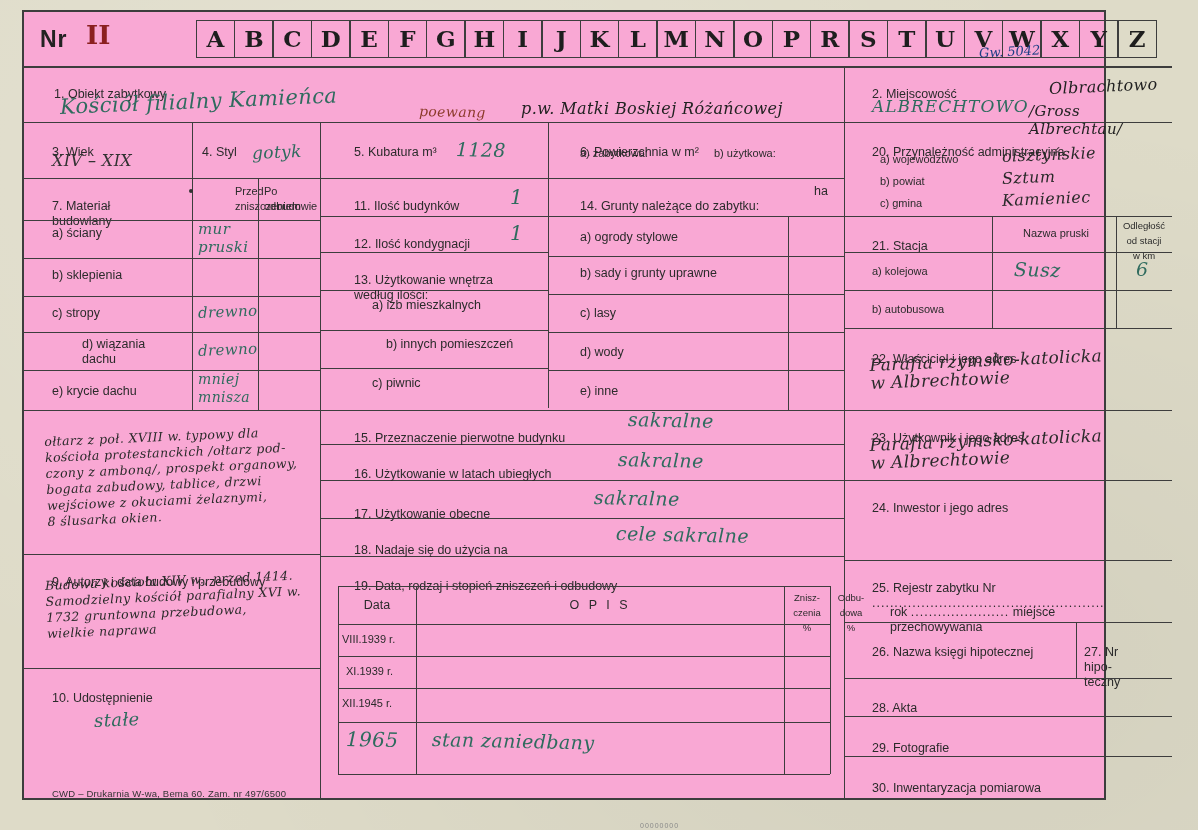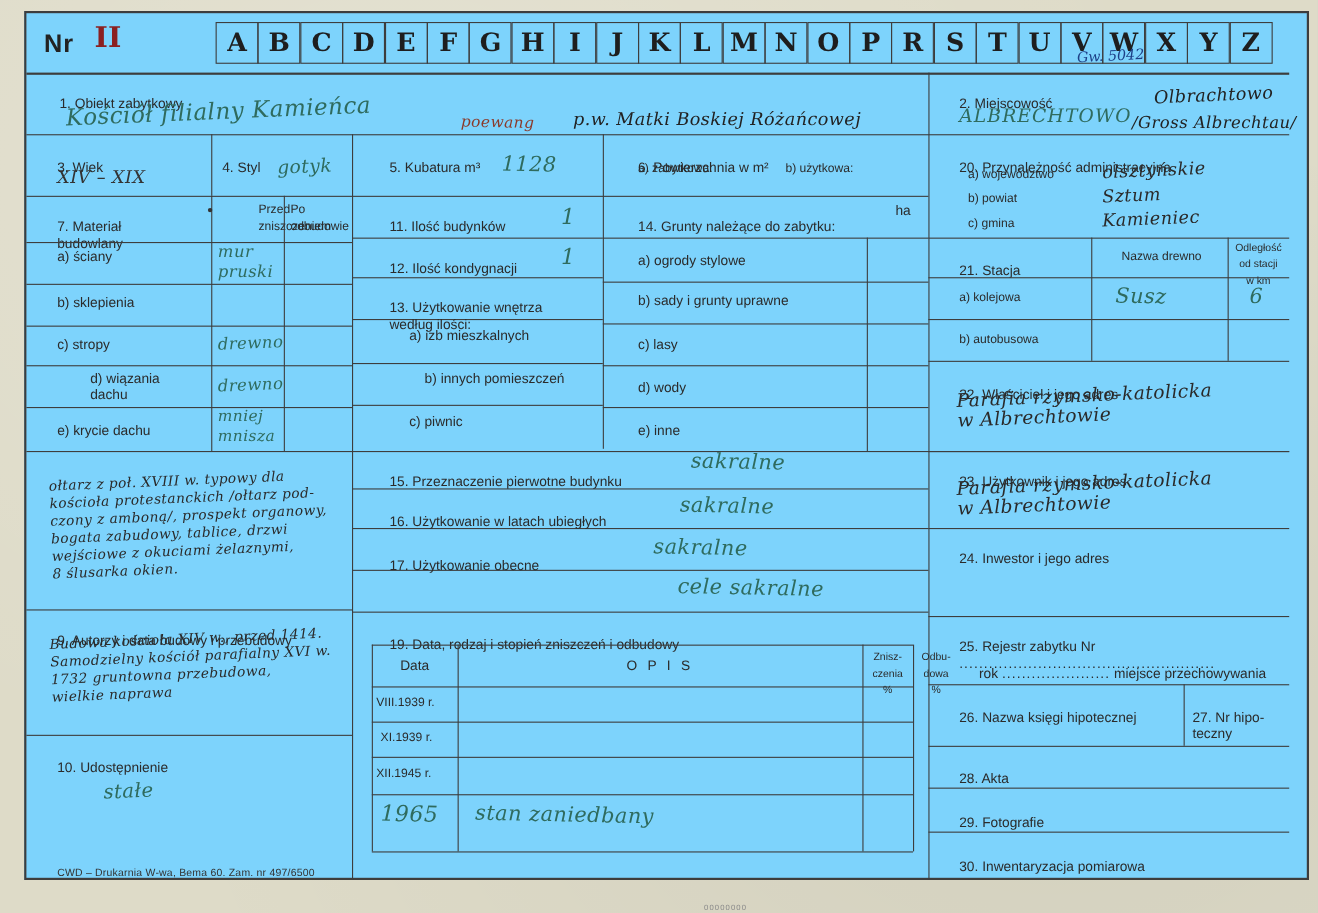--- a/index.html
+++ b/index.html
@@ -15,23 +15,23 @@
     background:#dedbc8;
   }
   
   #sheet:before{
     content:"";position:absolute;inset:0;
     background:radial-gradient(ellipse at 30% 20%, rgba(255,255,255,.18), rgba(0,0,0,0) 60%),
                radial-gradient(ellipse at 80% 80%, rgba(0,0,0,.05), rgba(0,0,0,0) 60%);
     pointer-events:none;
   }
   .card{
-    position:absolute;left:22px;top:10px;width:1168px;height:790px;
+    position:absolute;left:22px;top:10px;width:1084px;height:790px;
     border:2px solid #3d3d3d;
-    background:#7dd3fc;
+    background:#f9a8d4;
     box-sizing:border-box;
   }
   .ln{position:absolute;background:#3d3d3d;}
   .hl{height:1px;}
   .vl{width:1px;}
   .hl2{height:2px;}
 
   .lbl{
     position:absolute;
     font-size:12.5px;
@@ -258,21 +258,21 @@
     <div class="lbl" style="left:790px;top:172px;">ha</div>
     <div class="lbl" style="left:556px;top:218px;">a) ogrody stylowe</div>
     <div class="lbl" style="left:556px;top:254px;">b) sady i grunty uprawne</div>
     <div class="lbl" style="left:556px;top:294px;">c) lasy</div>
     <div class="lbl" style="left:556px;top:333px;">d) wody</div>
     <div class="lbl" style="left:556px;top:372px;">e) inne</div>
 
     <div class="lbl" style="left:848px;top:212px;">
       <span>21.</span> <span>Stacja</span>
     </div>
-    <div class="lbl sm center" style="left:972px;top:214px;width:120px;">Nazwa drewno</div>
+    <div class="lbl sm center" style="left:972px;top:214px;width:120px;">Nazwa pruski</div>
     <div class="lbl xs center" style="left:1094px;top:206px;width:52px;">Odległość
 od stacji
 w km</div>
     <div class="ln hl" style="left:820px;top:240px;width:328px;"></div>
     <div class="ln vl" style="left:968px;top:204px;height:112px;"></div>
     <div class="ln vl" style="left:1092px;top:204px;height:112px;"></div>
     <div class="ln hl" style="left:820px;top:278px;width:328px;"></div>
     <div class="ln hl" style="left:820px;top:316px;width:328px;"></div>
 
     <div class="lbl sm" style="left:848px;top:252px;">a) kolejowa</div>
@@ -323,20 +323,23 @@
     <div class="lbl" style="left:330px;top:440px;">
       <span>16.</span> <span>Użytkowanie w latach ubiegłych</span>
     </div>
     <div class="hw g r2" style="left:594px;top:438px;font-size:19px;">sakralne</div>
 
     <div class="lbl" style="left:330px;top:480px;">
       <span>17.</span> <span>Użytkowanie obecne</span>
     </div>
     <div class="hw g r2" style="left:570px;top:476px;font-size:19px;">sakralne</div>
 
+    <div class="lbl" style="left:330px;top:516px;">
+      <span>18.</span> <span>Nadaje się do użycia na</span>
+    </div>
     <div class="hw g r2" style="left:592px;top:512px;font-size:19px;">cele sakralne</div>
 
     <div class="lbl" style="left:330px;top:552px;">
       <span>19.</span> <span>Data, rodzaj i stopień zniszczeń i odbudowy</span>
     </div>
     <div class="ln hl" style="left:314px;top:574px;width:492px;"></div>
     <div class="ln hl" style="left:314px;top:612px;width:492px;"></div>
     <div class="ln hl" style="left:314px;top:644px;width:492px;"></div>
     <div class="ln hl" style="left:314px;top:676px;width:492px;"></div>
     <div class="ln hl" style="left:314px;top:710px;width:492px;"></div>

